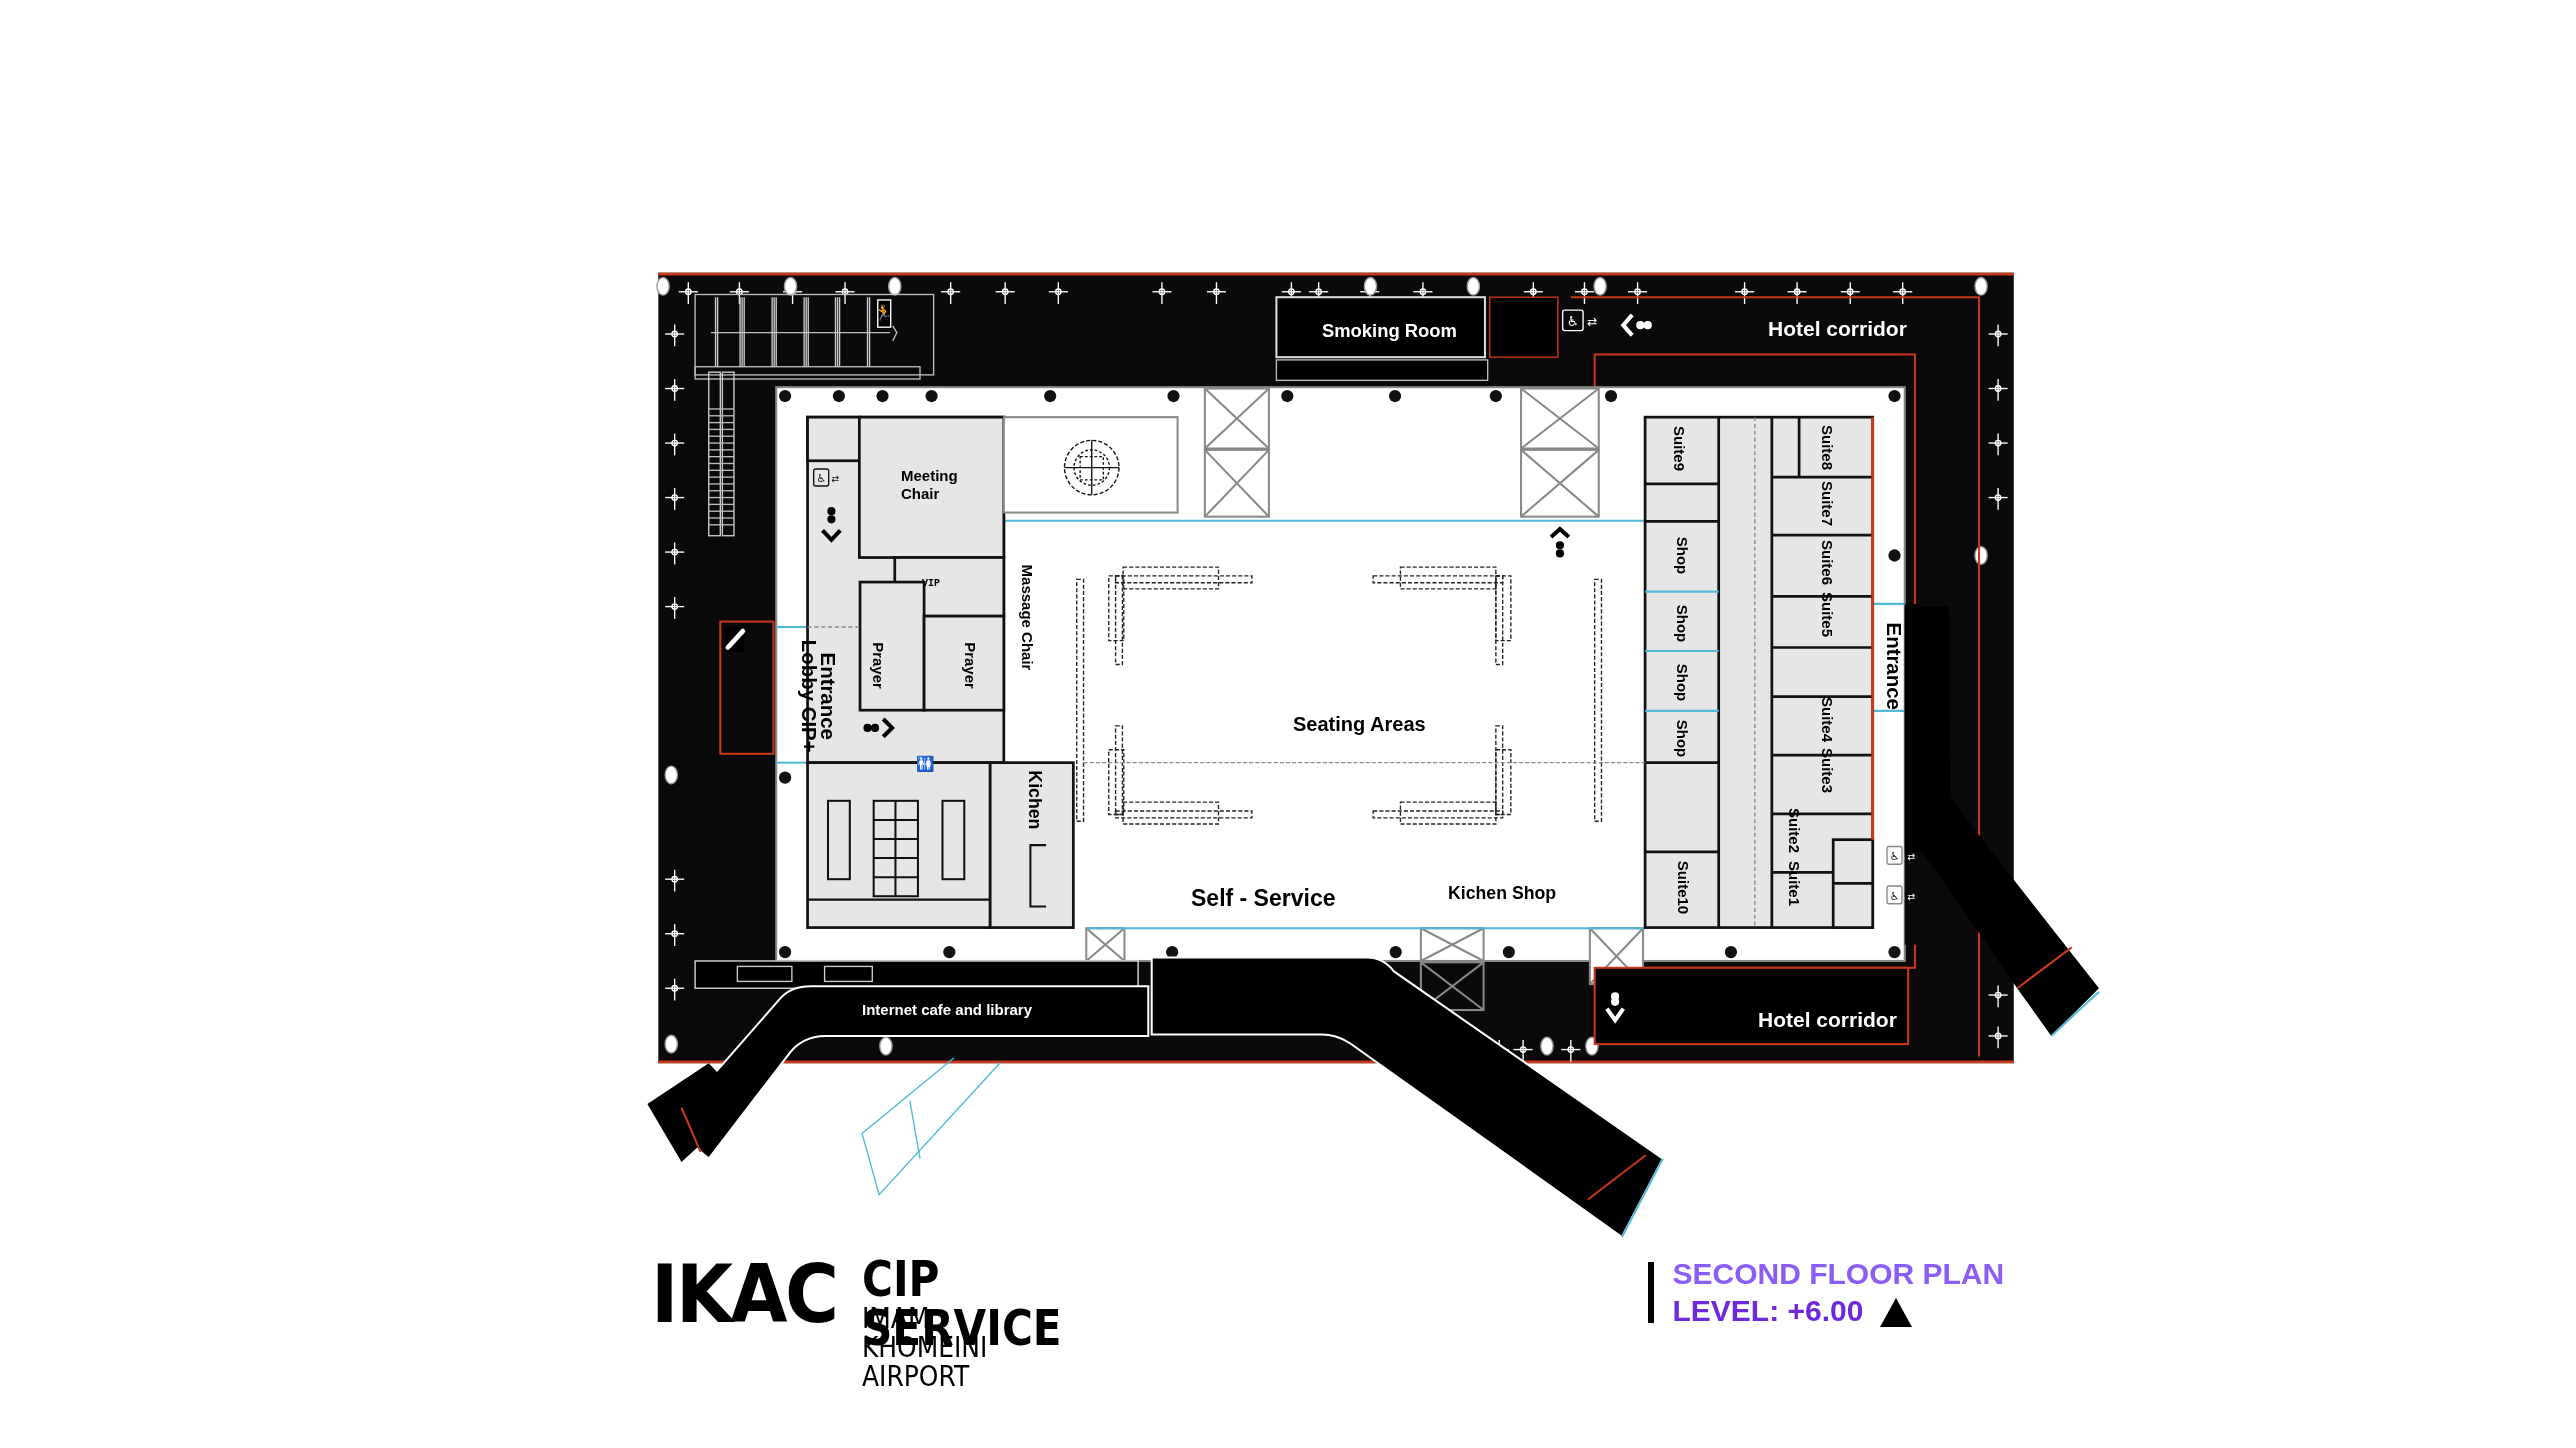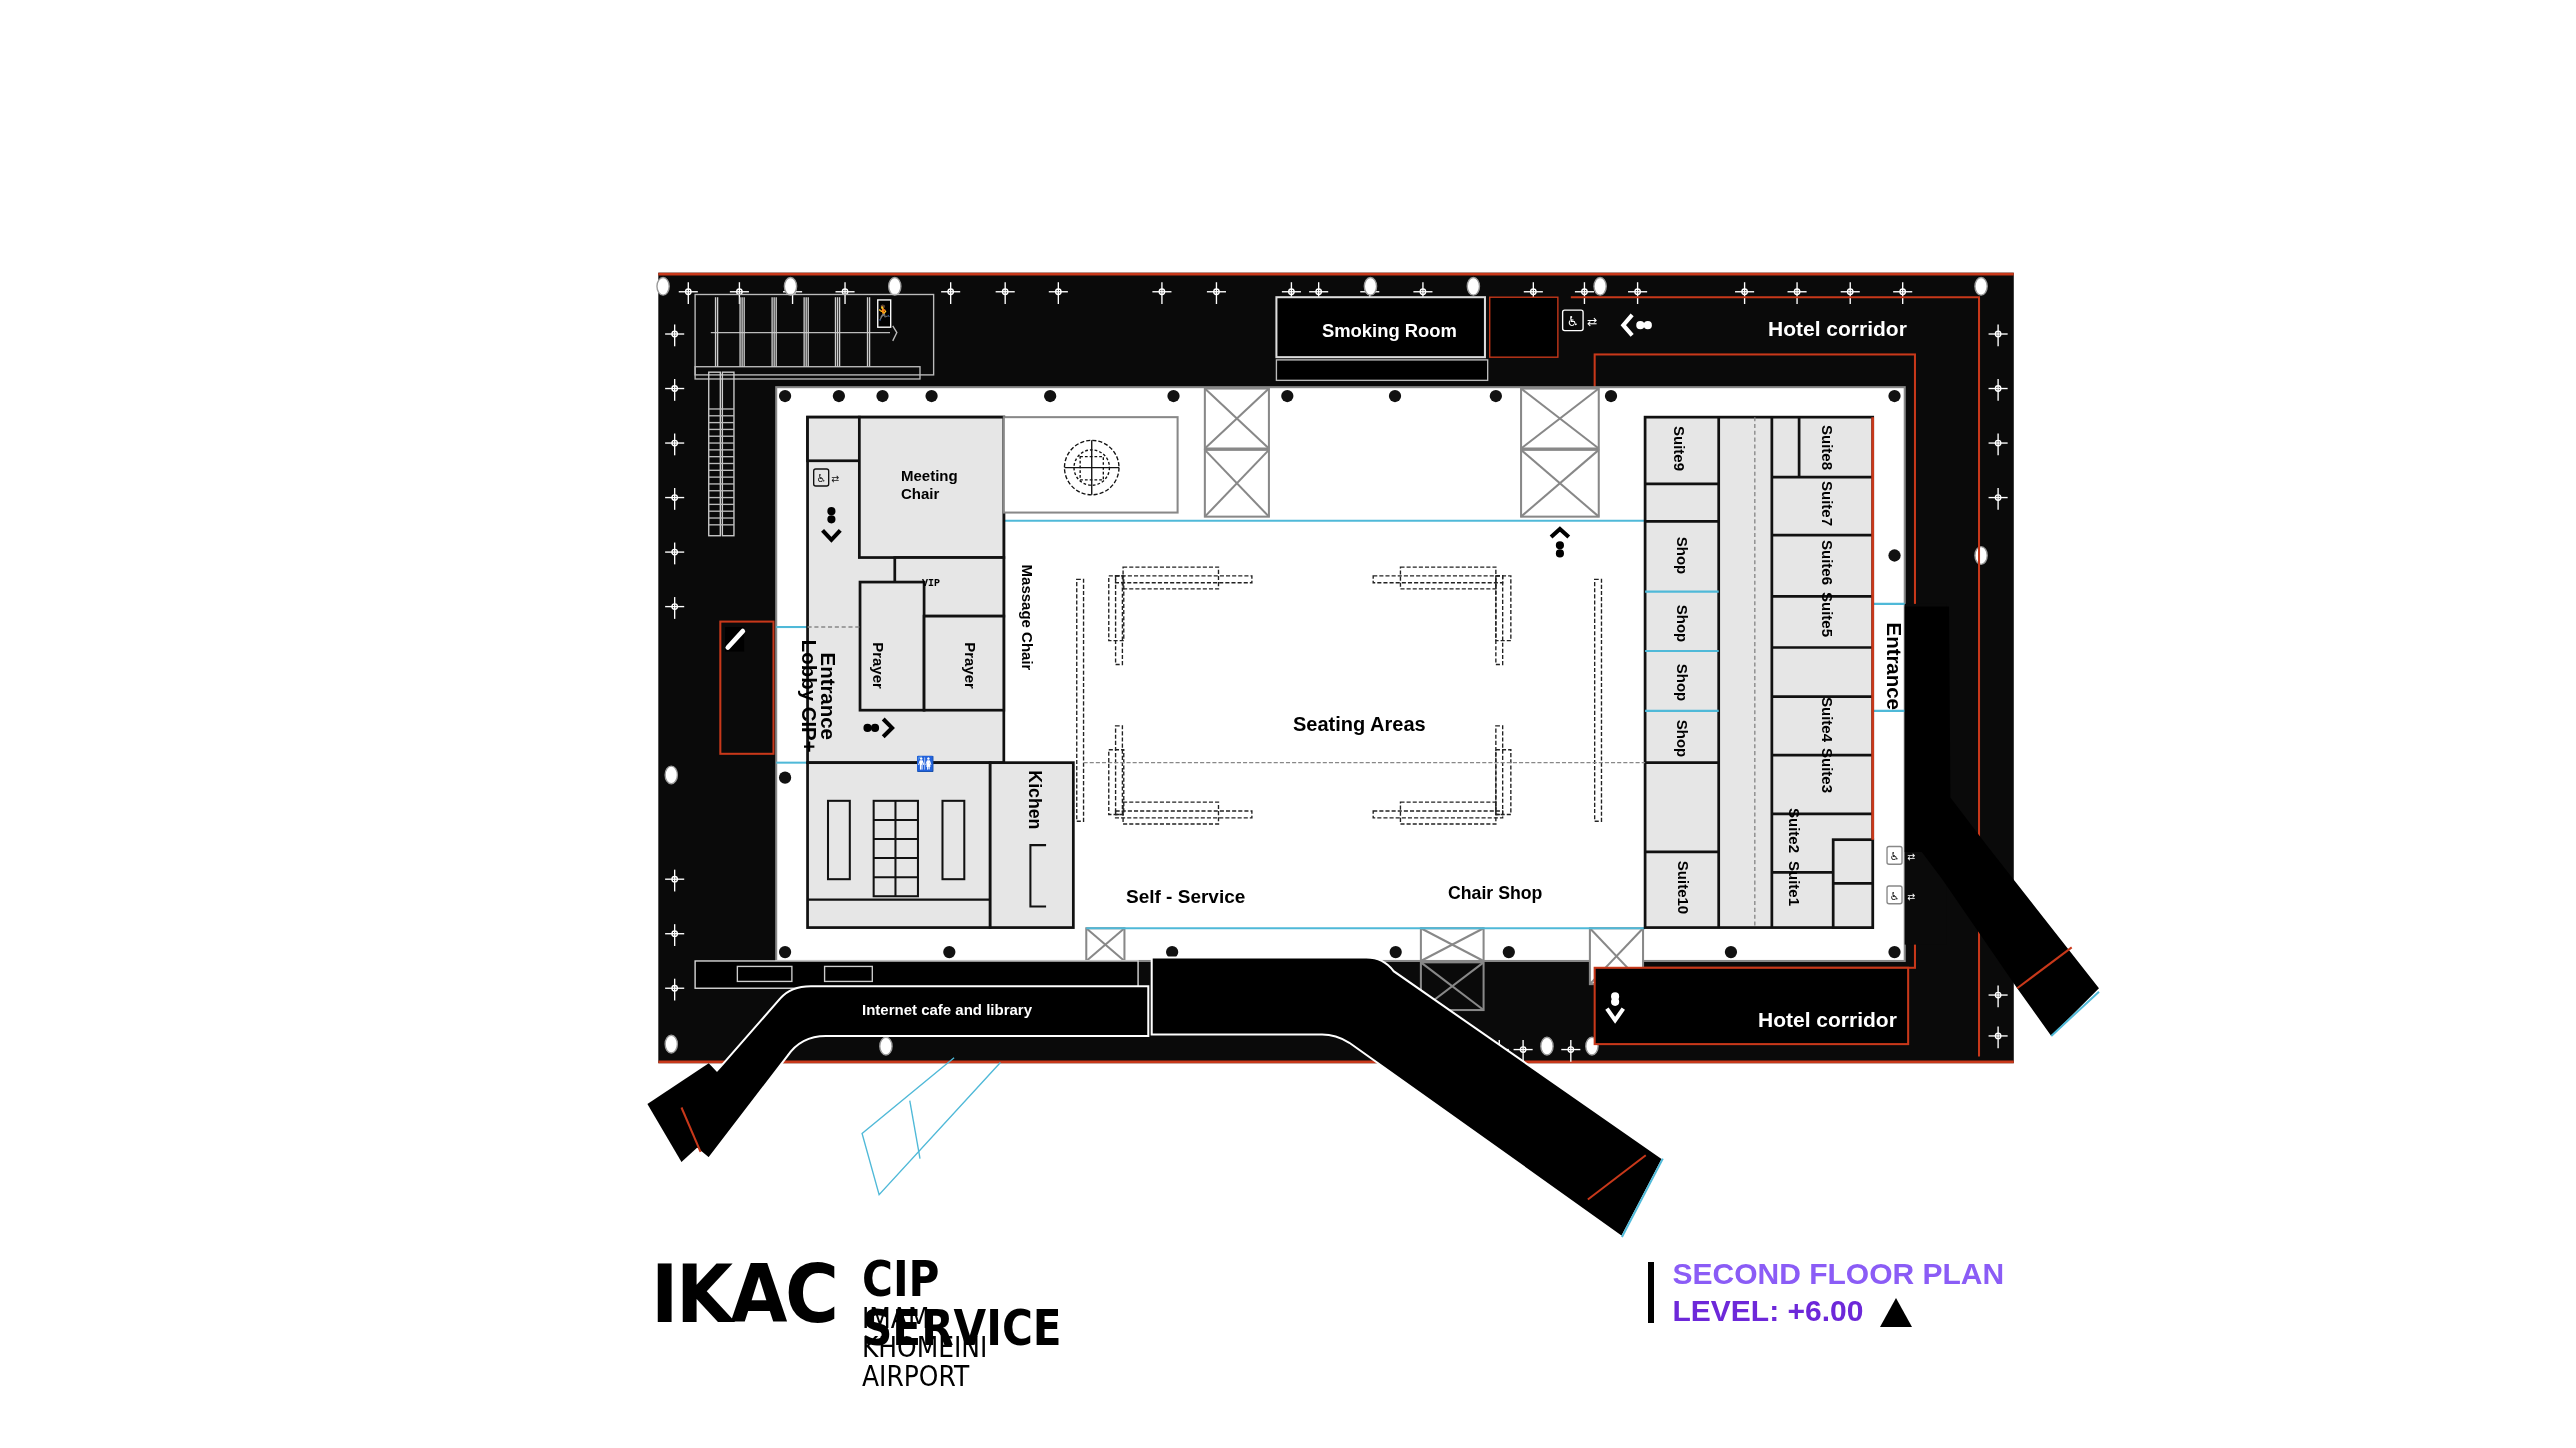--- a/index.html
+++ b/index.html
@@ -396,22 +396,22 @@
   <div>Chair</div>
 </div>
 <div class="lbl k" style="left:922px;top:579px;font-size:10px;font-family:Liberation Mono, monospace;">VIP</div>
 <div class="lbl k vr" style="left:855px;top:658px;font-size:15px;transform:rotate(90deg);">Prayer</div>
 <div class="lbl k vr" style="left:947px;top:658px;font-size:15px;transform:rotate(90deg);">Prayer</div>
 <div class="lbl k vr" style="left:975px;top:610px;font-size:15px;transform:rotate(90deg);">Massage Chair</div>
 <div class="lbl k vr" style="left:784px;top:686px;font-size:20.4px;transform:rotate(90deg);">Entrance</div>
 <div class="lbl k vr" style="left:752px;top:686px;font-size:20.4px;transform:rotate(90deg);">Lobby CIP+</div>
 <div class="lbl k vr" style="left:1005px;top:791px;font-size:17.7px;transform:rotate(90deg);">Kichen</div>
 <div class="lbl k" style="left:1293px;top:714px;font-size:20px;">Seating Areas</div>
-<div class="lbl k" style="left:1126px;top:887px;font-size:19px;">Self - Service</div>
-<div class="lbl k" style="left:1448px;top:885px;font-size:17.7px;">Chair Shop</div>
+<div class="lbl k" style="left:1191px;top:887px;font-size:23px;">Self - Service</div>
+<div class="lbl k" style="left:1448px;top:885px;font-size:17.7px;">Kichen Shop</div>
 <div class="lbl k vr" style="left:1850px;top:656px;font-size:20.4px;transform:rotate(90deg);">Entrance</div>
 <div class="lbl w" style="left:836px;top:1002px;font-size:15px;margin-left:26px;">Internet cafe and library</div>
 <div class="lbl w" style="left:1353px;top:1090px;font-size:16.4px;transform:rotate(36deg);transform-origin:left top;">Restaurant and cafe seating area</div>
 <div class="lbl w" style="left:1758px;top:1009px;font-size:21px;">Hotel corridor</div>
 
 <div class="lbl k vr" style="left:1664px;top:548px;font-size:15px;transform:rotate(90deg);">Shop</div>
 <div class="lbl k vr" style="left:1664px;top:616px;font-size:15px;transform:rotate(90deg);">Shop</div>
 <div class="lbl k vr" style="left:1664px;top:675px;font-size:15px;transform:rotate(90deg);">Shop</div>
 <div class="lbl k vr" style="left:1664px;top:731px;font-size:15px;transform:rotate(90deg);">Shop</div>
 

